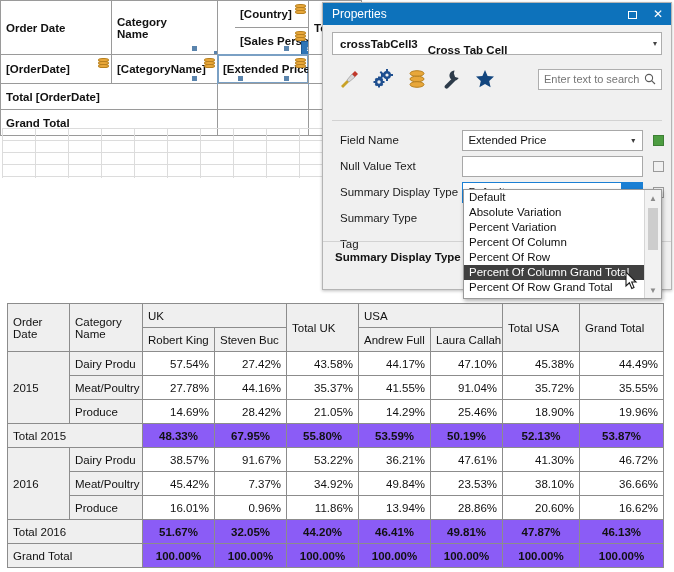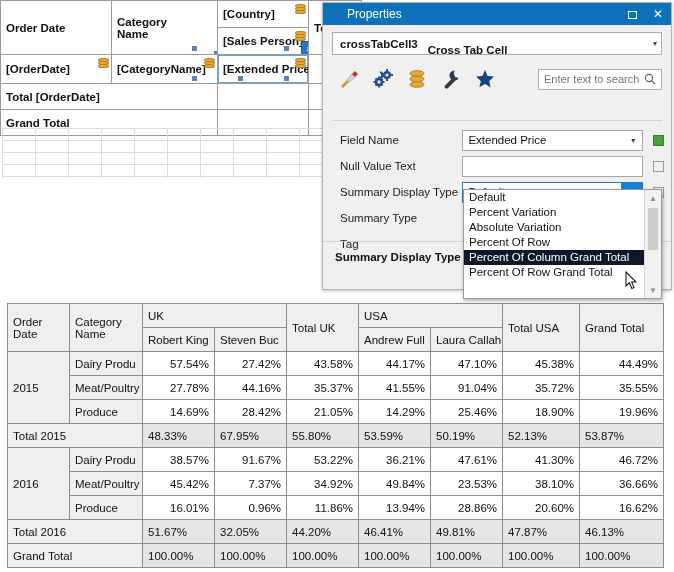--- a/index.html
+++ b/index.html
@@ -27,20 +27,21 @@
     position:relative;
     white-space:nowrap;
     overflow:hidden;
   }
   .dz-cell.stack{padding:0;}
   .dz-sub{
     border-bottom:1px solid #9a9a9a;
     height:26px;line-height:26px;
     padding:0 5px;position:relative;overflow:hidden;white-space:nowrap;
     font-weight:bold;
+    margin-left:17px;
   }
   .dz-sub.last{border-bottom:none;}
   .dz-sel{
     outline:1px solid #7aa0c4;
     box-shadow:0 0 0 1px #7aa0c4 inset;
   }
   .dbicon{
     position:absolute;right:2px;top:3px;width:11px;height:13px;
   }
   .dbicon i{
@@ -61,21 +62,21 @@
   #dz-grid .gl{position:absolute;background:#dcdcdc;}
 
   
   #props{
     position:absolute;left:322px;top:2px;width:350px;height:288px;
     background:#f0f0f0;border:1px solid #b4b4b4;box-sizing:border-box;
     box-shadow:0 1px 3px rgba(0,0,0,.25);
   }
   #props-title{
     height:22px;background:#0d72bb;color:#ffffff;
-    font-size:12px;line-height:22px;padding-left:24px;
+    font-size:12px;line-height:22px;padding-left:9px;
     display:flex;align-items:center;
   }
   #props-title .t{flex:1;}
   .winbtn{width:26px;height:22px;text-align:center;line-height:22px;color:#fff;font-size:12px;cursor:default;}
   .sq{display:inline-block;width:9px;height:8px;border:1.6px solid #fff;box-sizing:border-box;vertical-align:middle;}
   #props-body{padding:7px 9px 0 9px;}
   #obj-combo{
     height:23px;background:#fff;border:1px solid #adadad;box-sizing:border-box;
     display:flex;align-items:center;padding:0 4px 0 7px;font-size:11.5px;
   }
@@ -121,42 +122,42 @@
   }
 
   
   #ddlist{
     position:absolute;left:463px;top:189px;width:199px;height:110px;
     background:#ffffff;border:1px solid #9a9a9a;box-sizing:border-box;
     box-shadow:1px 2px 4px rgba(0,0,0,.3);z-index:40;
   }
   #dditems{position:absolute;left:0;top:0;right:17px;bottom:0;}
   .dditem{height:15px;line-height:15px;padding-left:5px;font-size:11.5px;white-space:nowrap;}
-  .dditem.sel{background:#0f172a;color:#ffffff;}
+  .dditem.sel{background:#404040;color:#ffffff;}
   #ddbar{position:absolute;right:0;top:0;width:17px;bottom:0;background:#f2f2f2;border-left:1px solid #d6d6d6;box-sizing:border-box;}
   .ddarrow{height:16px;display:flex;align-items:center;justify-content:center;color:#8b8b8b;font-size:8px;}
   #ddthumb{position:absolute;left:3px;right:3px;top:18px;height:42px;background:#cdcdcd;}
   #cursor{position:absolute;left:625px;top:271px;width:13px;height:19px;z-index:50;}
 
   
   #preview{position:absolute;left:7px;top:303px;width:656px;}
   table.pv{border-collapse:collapse;table-layout:fixed;width:656px;}
   table.pv td,table.pv th{
     border:1px solid #8c8c8c;
     font-size:11.5px;
     padding:0 5px;
     height:23px;
     overflow:hidden;white-space:nowrap;
     font-weight:normal;
   }
   .hd{background:#efefef;font-weight:bold;text-align:left;vertical-align:middle;}
   .rowhd{background:#efefef;font-weight:bold;text-align:left;}
   .num{text-align:right;background:#ffffff;}
   .totrow td{background:#efefef;font-weight:bold;}
-  .totrow td.num{background:#e5e5e5;font-weight:normal;text-align:left;}
+  .totrow td.num{background:#8b5cf6;font-weight:bold;text-align:center;}
   .yr{background:#efefef;font-weight:bold;text-align:left;vertical-align:middle;}
 </style>
 </head>
 <body>
 
 <div id="designer">
 
   <table class="dz-table" style="width:328px;">
     <tbody>
         <tr>
@@ -374,22 +375,23 @@
   </div>
 
   <div id="prop-desc">
     <span>Summary Display Type</span>
   </div>
 </div>
 
 <div id="ddlist">
   <div id="dditems">
     <div class="dditem">Default</div>
+    <div class="dditem">Absolute Variation</div>
     <div class="dditem">Percent Variation</div>
-    <div class="dditem">Absolute Variation</div>
+    <div class="dditem">Percent Of Column</div>
     <div class="dditem">Percent Of Row</div>
     <div class="dditem sel">Percent Of Column Grand Total</div>
     <div class="dditem">Percent Of Row Grand Total</div>
   </div>
   <div id="ddbar">
     <div class="ddarrow">▲</div>
     <div id="ddthumb"></div>
     <div class="ddarrow" style="position:absolute;bottom:0;left:0;right:0;">▼</div>
   </div>
 </div>

